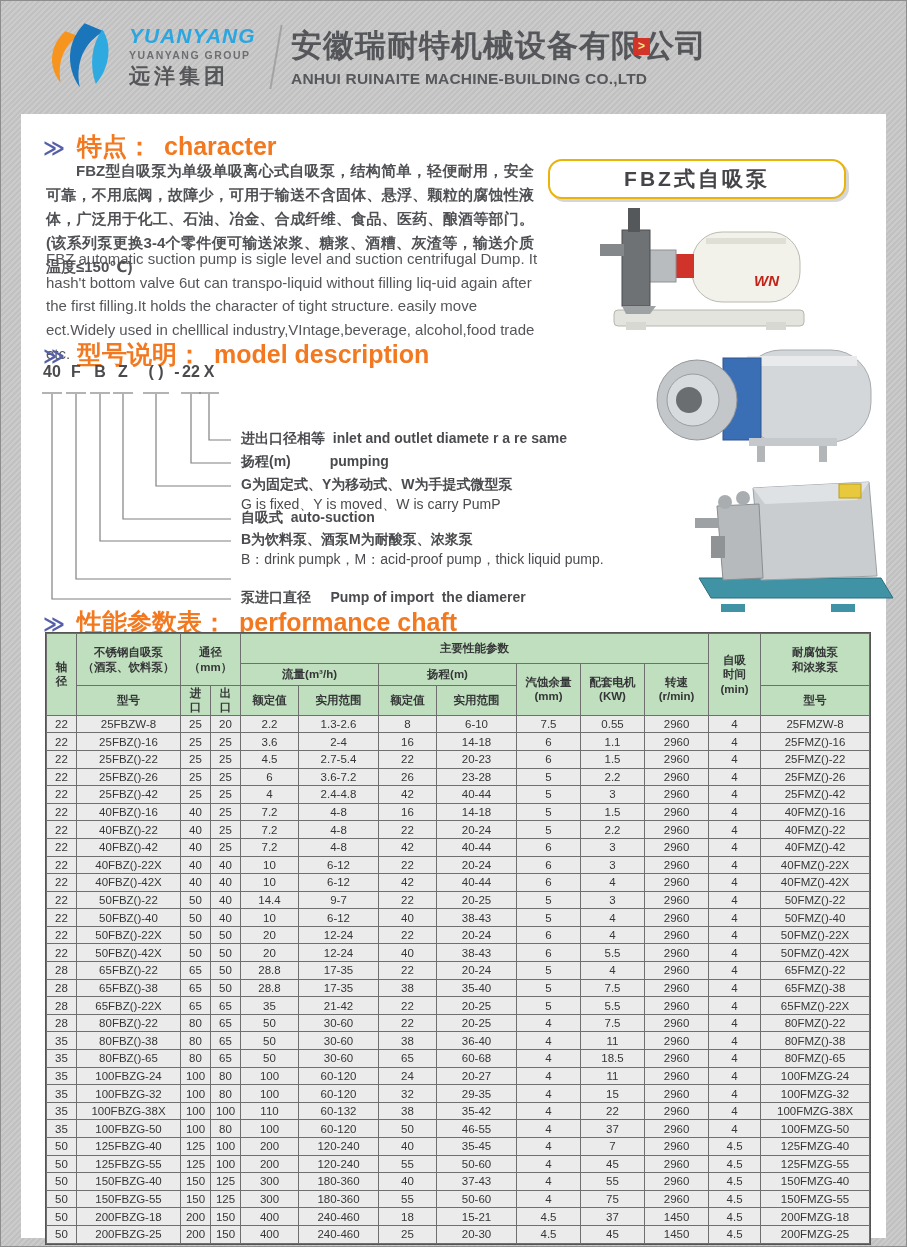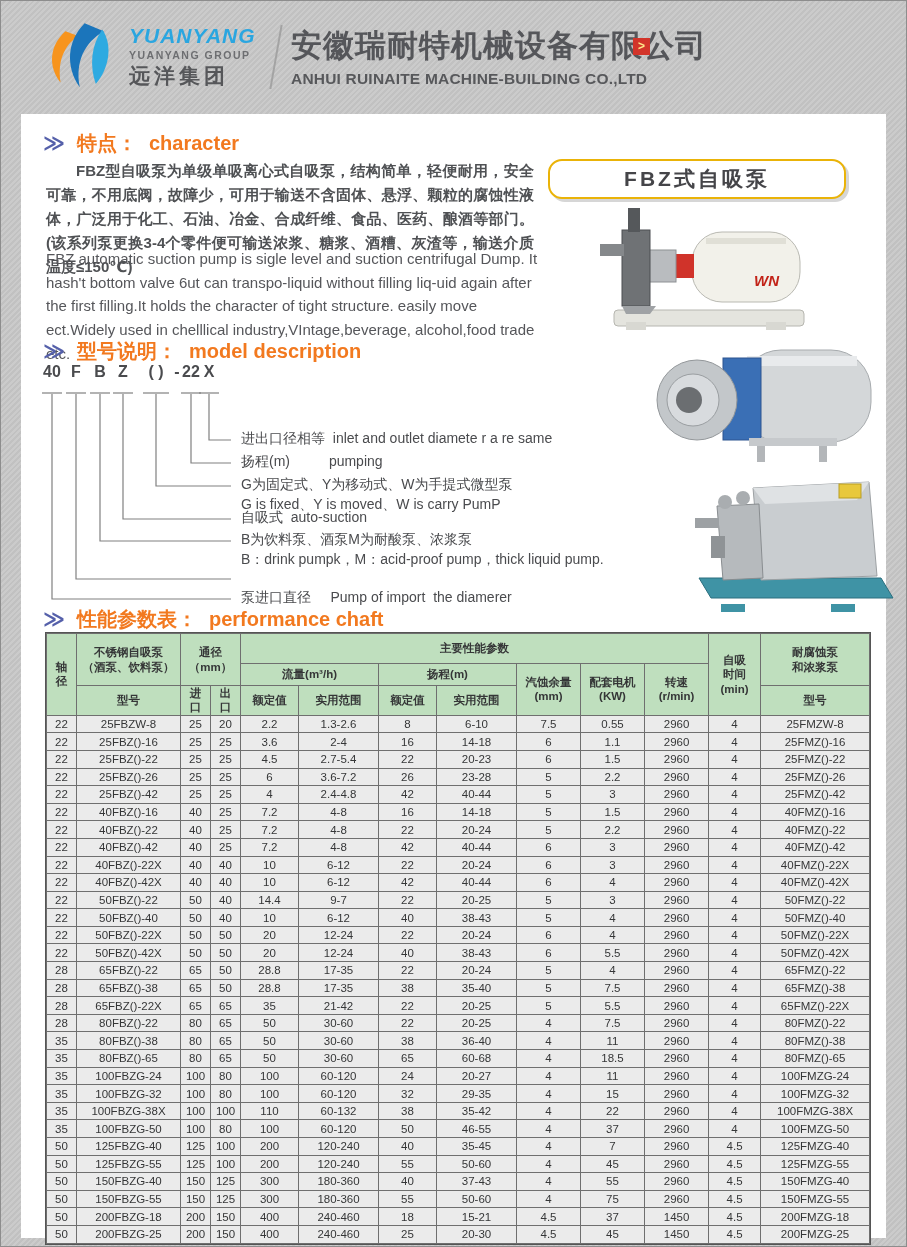--- a/index.html
+++ b/index.html
@@ -19,40 +19,40 @@
   .brand-cn { font-size:21px; font-weight:bold; color:#56575a; letter-spacing:4px; margin-top:4px; }
   .brand-divider { position:absolute; left:274px; top:24px; width:2px; height:64px; background:#a3a3a3; transform:skewX(-10deg); }
   .company-cn { position:absolute; left:290px; top:24px; font-size:31px; font-weight:bold; color:#55565a; letter-spacing:1px; }
   .company-en { position:absolute; left:290px; top:69px; font-size:15.5px; font-weight:bold; color:#57585b; letter-spacing:0.2px; }
   .red-arrow { position:absolute; left:632px; top:37px; width:17px; height:17px; background:#d2342a;
     color:#ffe98a; font-size:12px; font-weight:bold; text-align:center; line-height:16px; }
 
   
   .sec-head { position:absolute; left:22px; display:flex; align-items:baseline; gap:12px; }
   .chev { font-size:21px; font-weight:bold; color:#5560aa; font-style:italic; }
-  .sec-title-cn, .sec-title-en { font-size:20px; font-weight:bold; color:#f2791f; }
+  .sec-title-cn, .sec-title-en { font-size:25px; font-weight:bold; color:#f2791f; }
 
   
   .para-cn { position:absolute; left:25px; top:45px; width:488px; font-size:15px; font-weight:700;
     color:#4f5154; line-height:1.6; text-align:justify; text-indent:2em; }
   .para-en { position:absolute; left:25px; top:133px; width:492px; font-size:15px; color:#55565a; line-height:1.58; }
 
   
   .fbz-box { position:absolute; left:527px; top:45px; width:298px; height:40px; background:#fff;
     border:2px solid #eab308; border-radius:14px; box-shadow:3px 3px 0 #d6d6d6;
     display:flex; align-items:center; justify-content:center;
     font-size:21px; font-weight:bold; color:#454549; letter-spacing:3px; }
   .pump { position:absolute; }
 
   
   .diagram { position:absolute; left:20px; top:249px; width:830px; height:254px; }
   .diagram svg.lines { position:absolute; left:0; top:0; }
   .code-part { position:absolute; top:0; font-size:16px; font-weight:bold; color:#4a4b4e; text-align:center; }
   .dg-label { position:absolute; left:200px; font-size:14px; color:#4a4b4e; white-space:pre; }
-  .dg-label.cn { font-weight:400; }
+  .dg-label.cn { font-weight:700; }
 
   
   table.perf { position:absolute; left:25px; top:519px; width:823px; border-collapse:collapse; table-layout:fixed;
     font-size:11.5px; color:#353637; }
   table.perf th, table.perf td { border:1px solid #6f6f6f; text-align:center; vertical-align:middle; padding:0 1px; }
   table.perf thead th { background:#bfdfbe; font-weight:bold; line-height:1.25; }
   table.perf tbody td { background:#ebebeb; height:17.6px; }
   table.perf { outline:1px solid #555; }
   .pre { white-space:pre-line; }
 </style>

